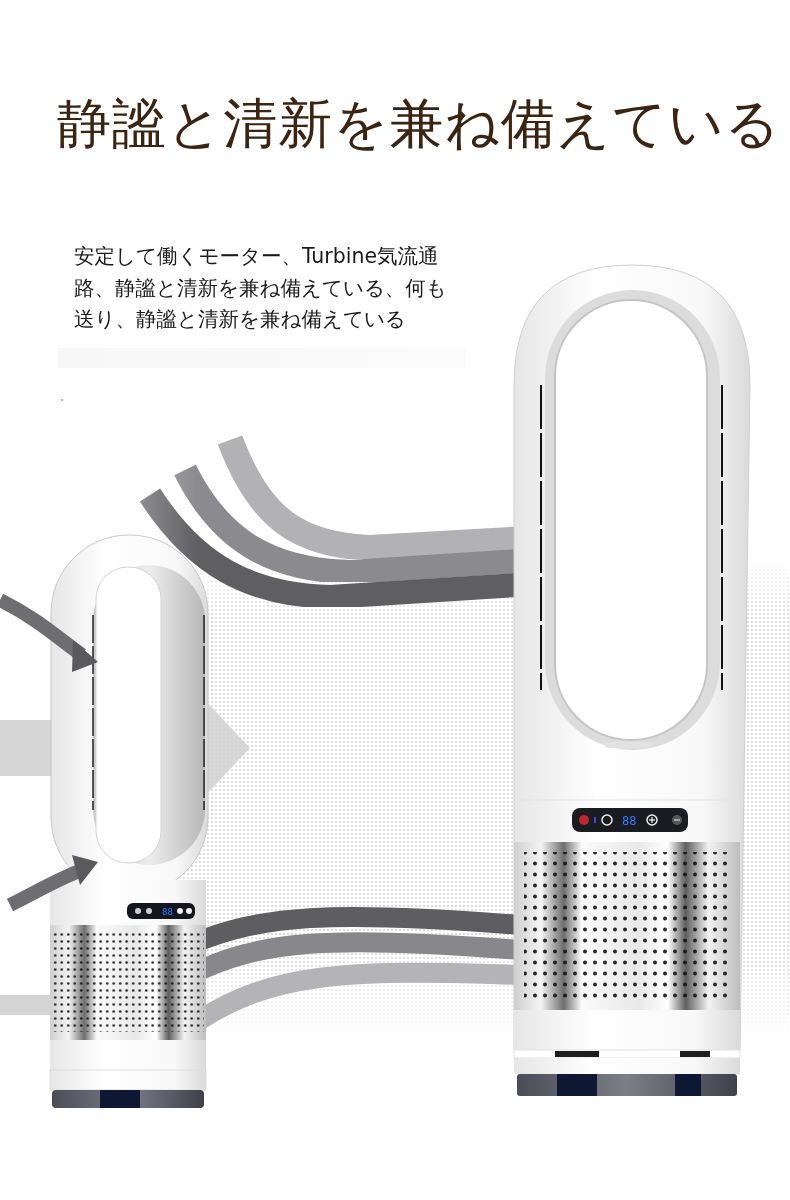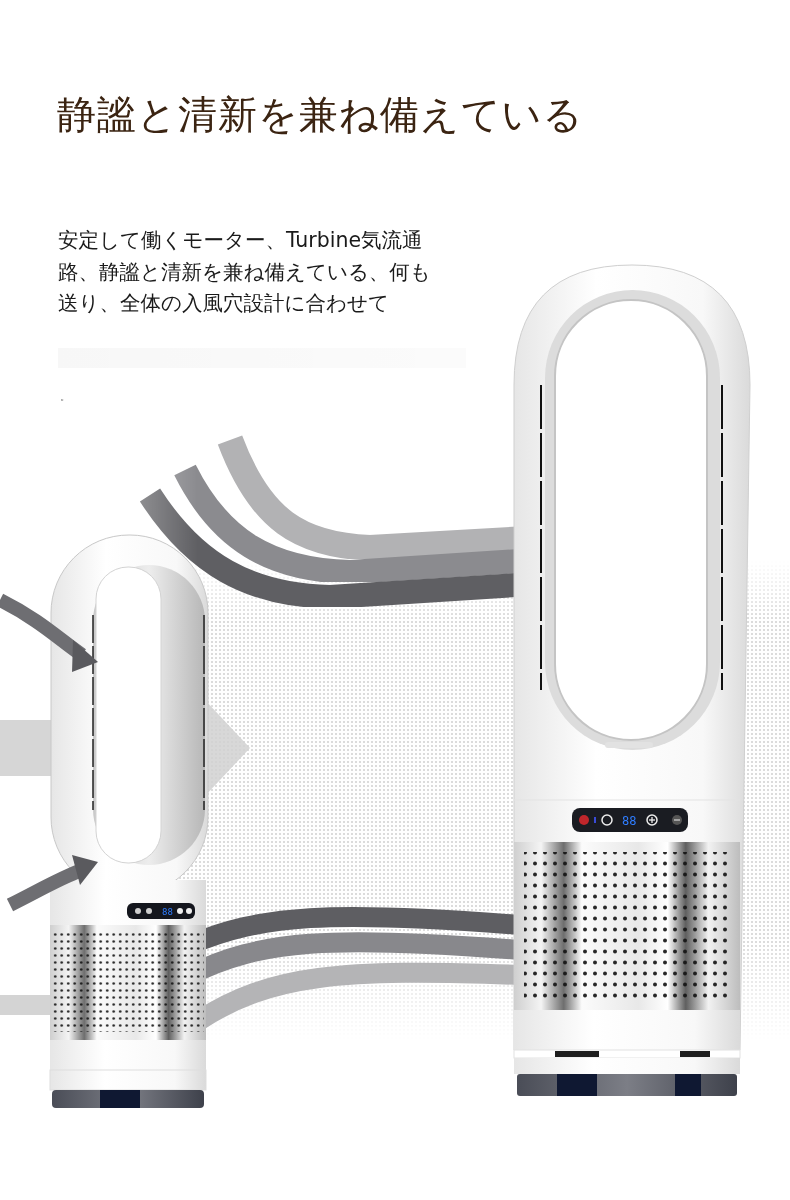--- a/index.html
+++ b/index.html
@@ -11,47 +11,47 @@
     .dotbg {
       position: absolute; left: 150px; top: 560px; width: 640px; height: 480px;
       background-image: radial-gradient(#d9d9d9 0.9px, transparent 1.1px);
       background-size: 4px 4px;
       -webkit-mask-image: linear-gradient(to bottom, transparent 0%, #000 12%, #000 80%, transparent 100%);
       mask-image: linear-gradient(to bottom, transparent 0%, #000 12%, #000 80%, transparent 100%);
       opacity: .9;
     }
     .headline {
       position: absolute; left: 57px; top: 92px;
-      font-size: 39px; letter-spacing: 1px; color: #3b2412;
+      font-size: 54px; letter-spacing: 1px; color: #3b2412;
       font-weight: normal; margin: 0; white-space: nowrap; line-height: 1.2;
     }
     .body-text {
       position: absolute; left: 58px; top: 225px; width: 420px;
-      font-size: 20.5px; line-height: 31.5px; color: #1a1a1a; margin: 0;
+      font-size: 20.5px; line-height: 31.5px; color: #1a1a1a; margin: 16px;
     }
     .ghost-line {
       position: absolute; left: 58px; top: 348px; width: 408px; height: 20px;
       background: linear-gradient(90deg, rgba(0,0,0,.03), rgba(0,0,0,.015));
     }
     .end-mark {
       position: absolute; left: 60px; top: 390px; font-size: 10px; color: #555;
     }
     svg.art { position: absolute; left: 0; top: 0; }
   </style>
 </head>
 <body>
 
 <div class="dotbg"></div>
 
 <h1 class="headline">静謐と清新を兼ね備えている</h1>
 
 <div class="body-text">
   <div>安定して働くモーター、Turbine気流通</div>
   <div>路、静謐と清新を兼ね備えている、何も</div>
-  <div>送り、全体の入風穴設計に合わせて</div>
+  <div>送り、静謐と清新を兼ね備えている</div>
 </div>
 <div class="ghost-line"></div>
 <div class="end-mark">。</div>
 
 <svg class="art" width="790" height="1200" viewBox="0 0 790 1200">
   <defs>
     <linearGradient id="gSilver" x1="0" x2="1" y1="0" y2="0">
       <stop offset="0" stop-color="#cfcfcf"></stop>
       <stop offset="0.12" stop-color="#f4f4f4"></stop>
       <stop offset="0.22" stop-color="#6e6e6e"></stop>

